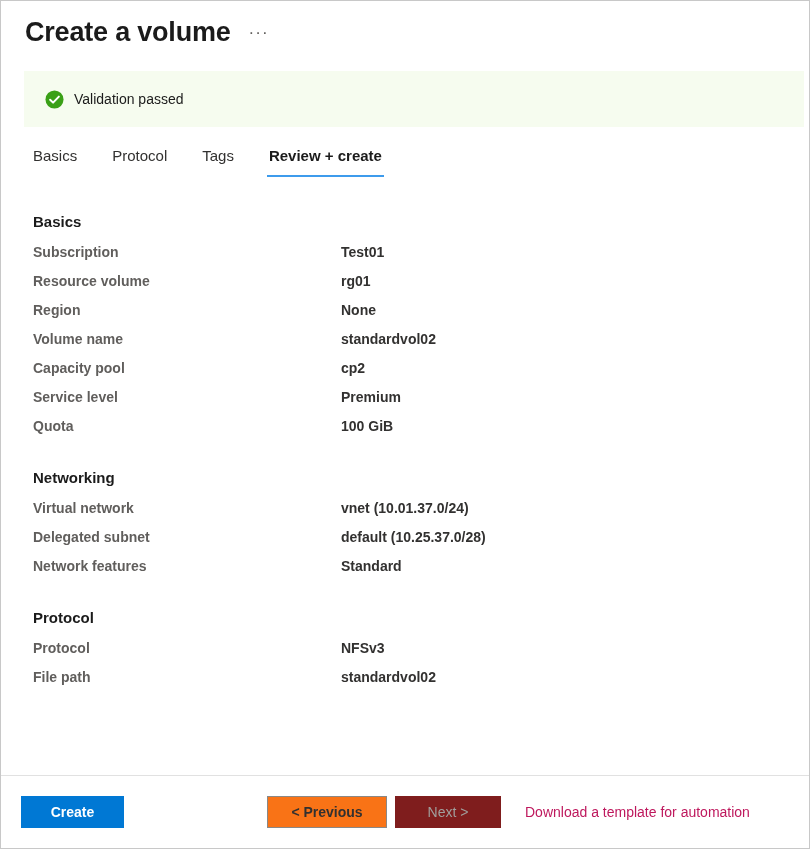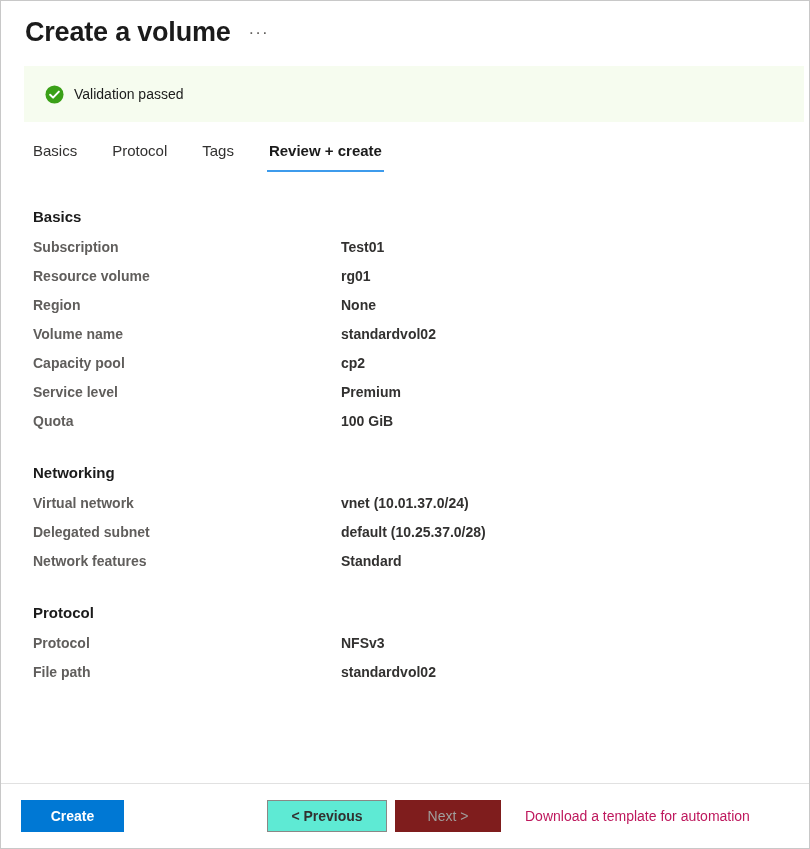--- a/index.html
+++ b/index.html
@@ -40,21 +40,21 @@
     font-size: 17px;
     line-height: 14px;
     letter-spacing: 1px;
     cursor: pointer;
     user-select: none;
     transform: translateY(-3px);
   }
 
   
   .validation-banner {
-    margin: 17px 5px 0 23px;
+    margin: 22px 5px 0 23px;
     background: #f6fcef;
     display: flex;
     align-items: center;
     height: 56px;
     padding-left: 21px;
     box-sizing: border-box;
   }
   .check-icon {
     width: 19px;
     height: 19px;
@@ -119,21 +119,21 @@
     font-size: 14px;
     color: #323130;
   }
 
   
   .footer {
     position: absolute;
     left: 0;
     right: 0;
     bottom: 0;
-    height: 65px;
+    height: 73px;
     border-top: 1px solid #e1e1e1;
     background: #ffffff;
     display: flex;
     align-items: center;
     padding-left: 20px;
     box-sizing: border-box;
   }
   .btn {
     font-family: "Liberation Sans", sans-serif;
     font-size: 14px;
@@ -144,21 +144,21 @@
     white-space: nowrap;
   }
   .btn-primary {
     background: #0078d4;
     color: #ffffff;
     border: none;
     font-weight: 700;
     min-width: 103px;
   }
   .btn-secondary {
-    background: #5eead4;
+    background: #f97316;
     color: #323130;
     border: 1px solid #8a8886;
     font-weight: 700;
     min-width: 120px;
     margin-left: 0;
   }
   .btn-disabled {
     background: #7f1d1d;
     color: #a19f9d;
     border: none;

